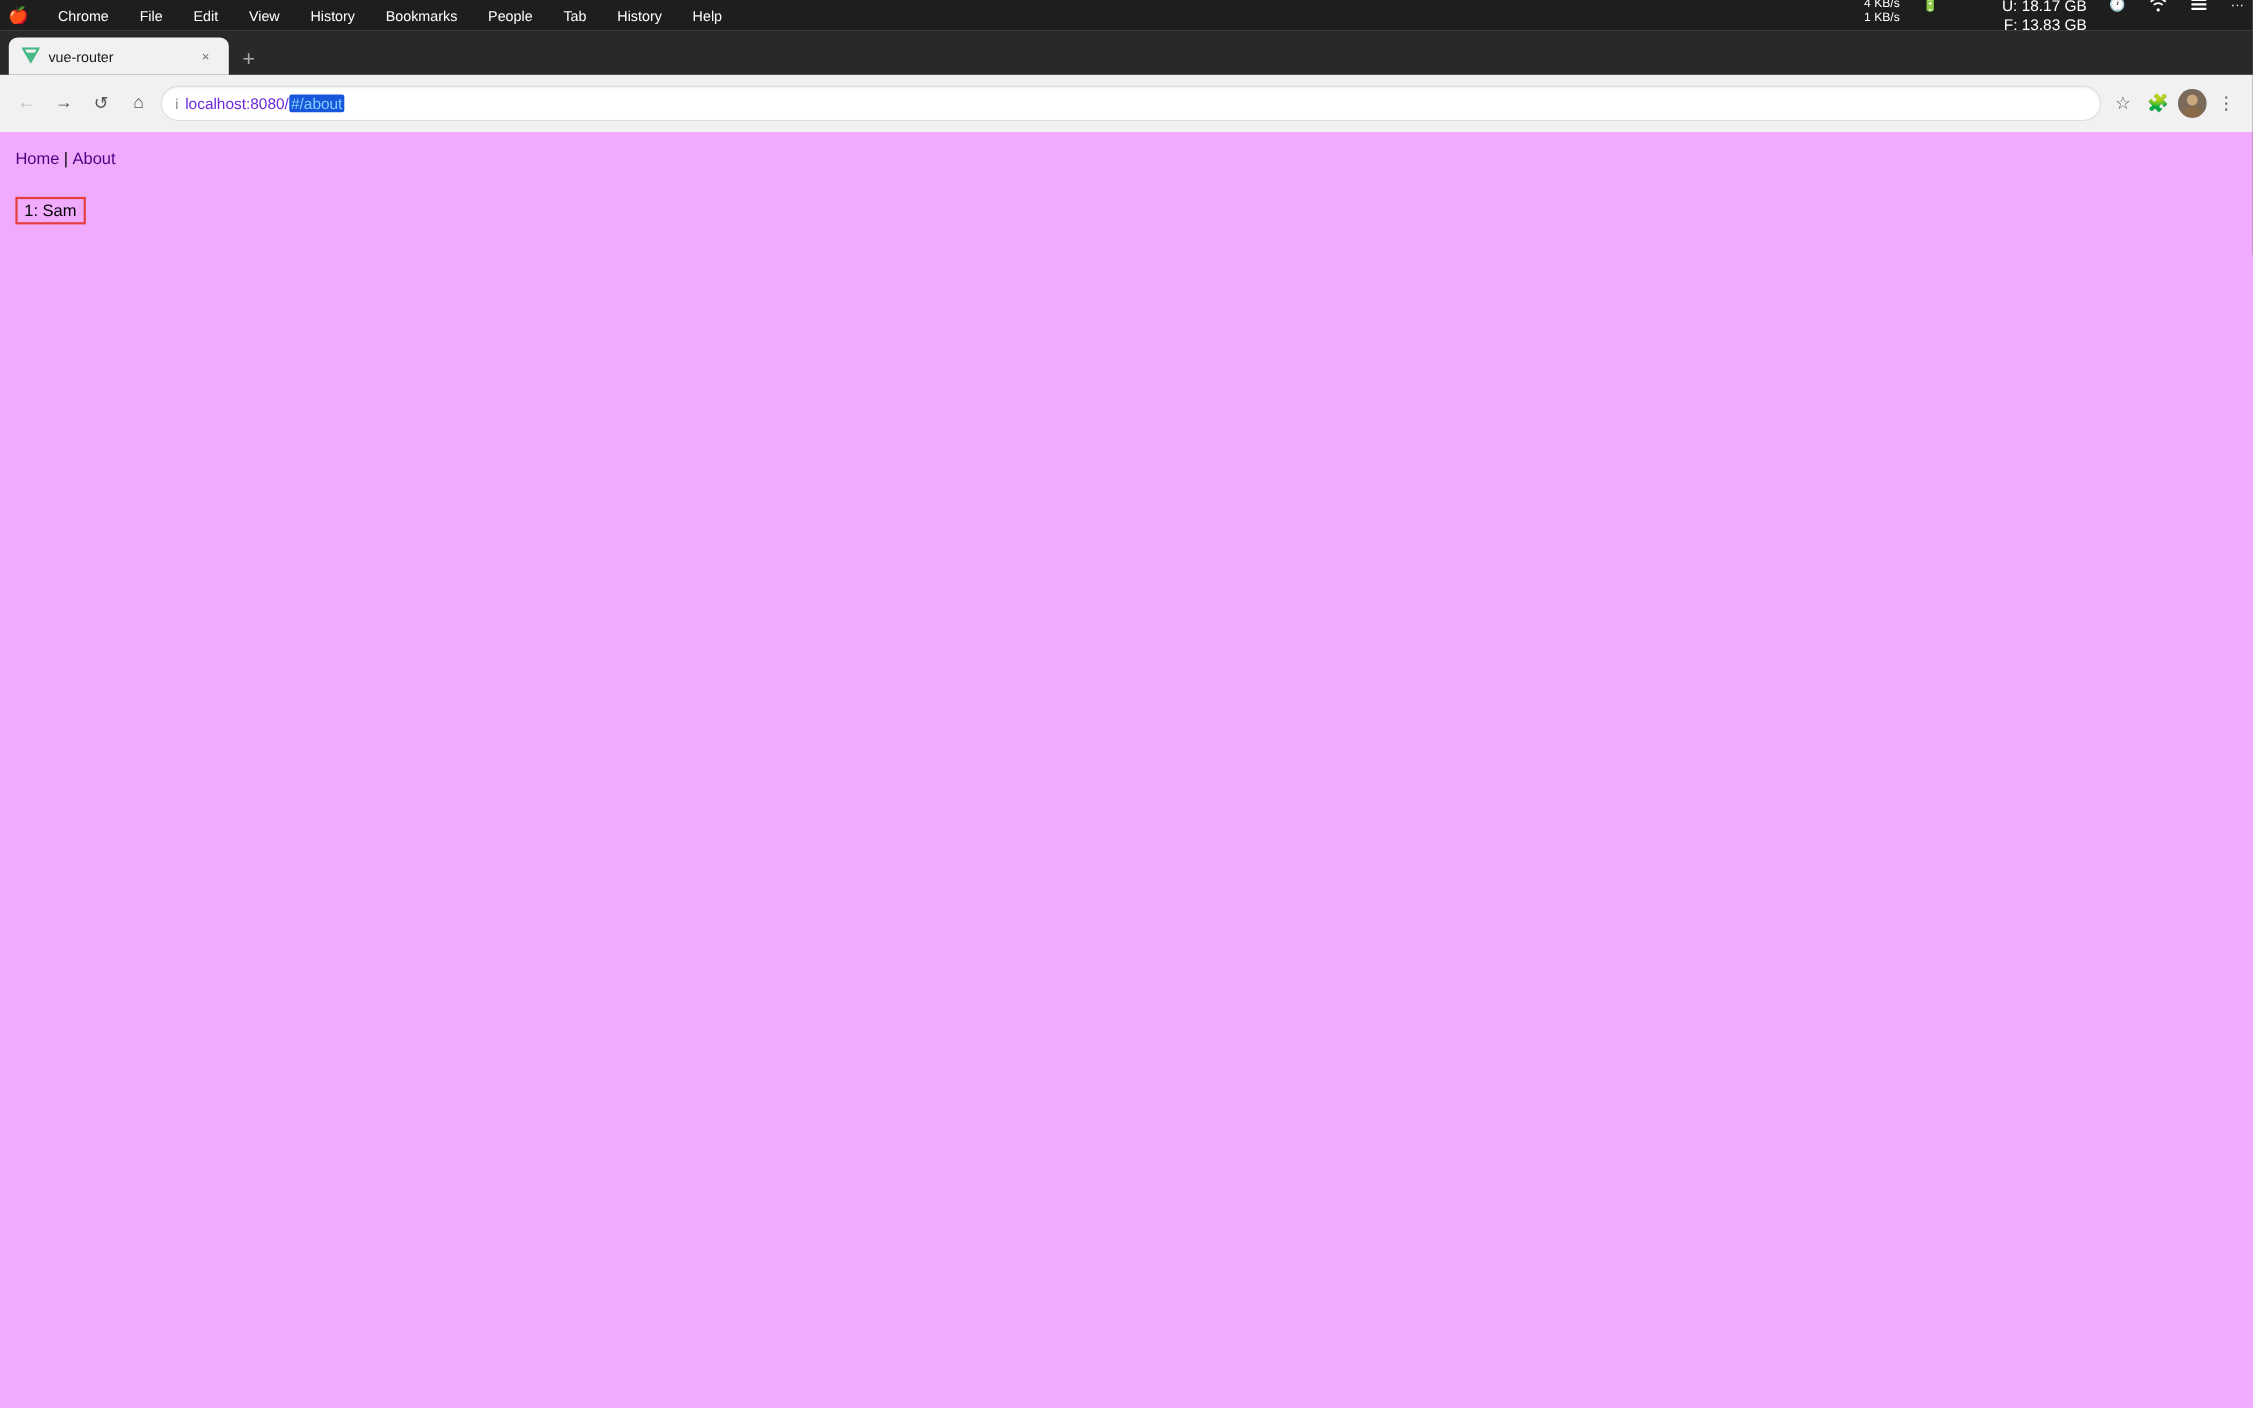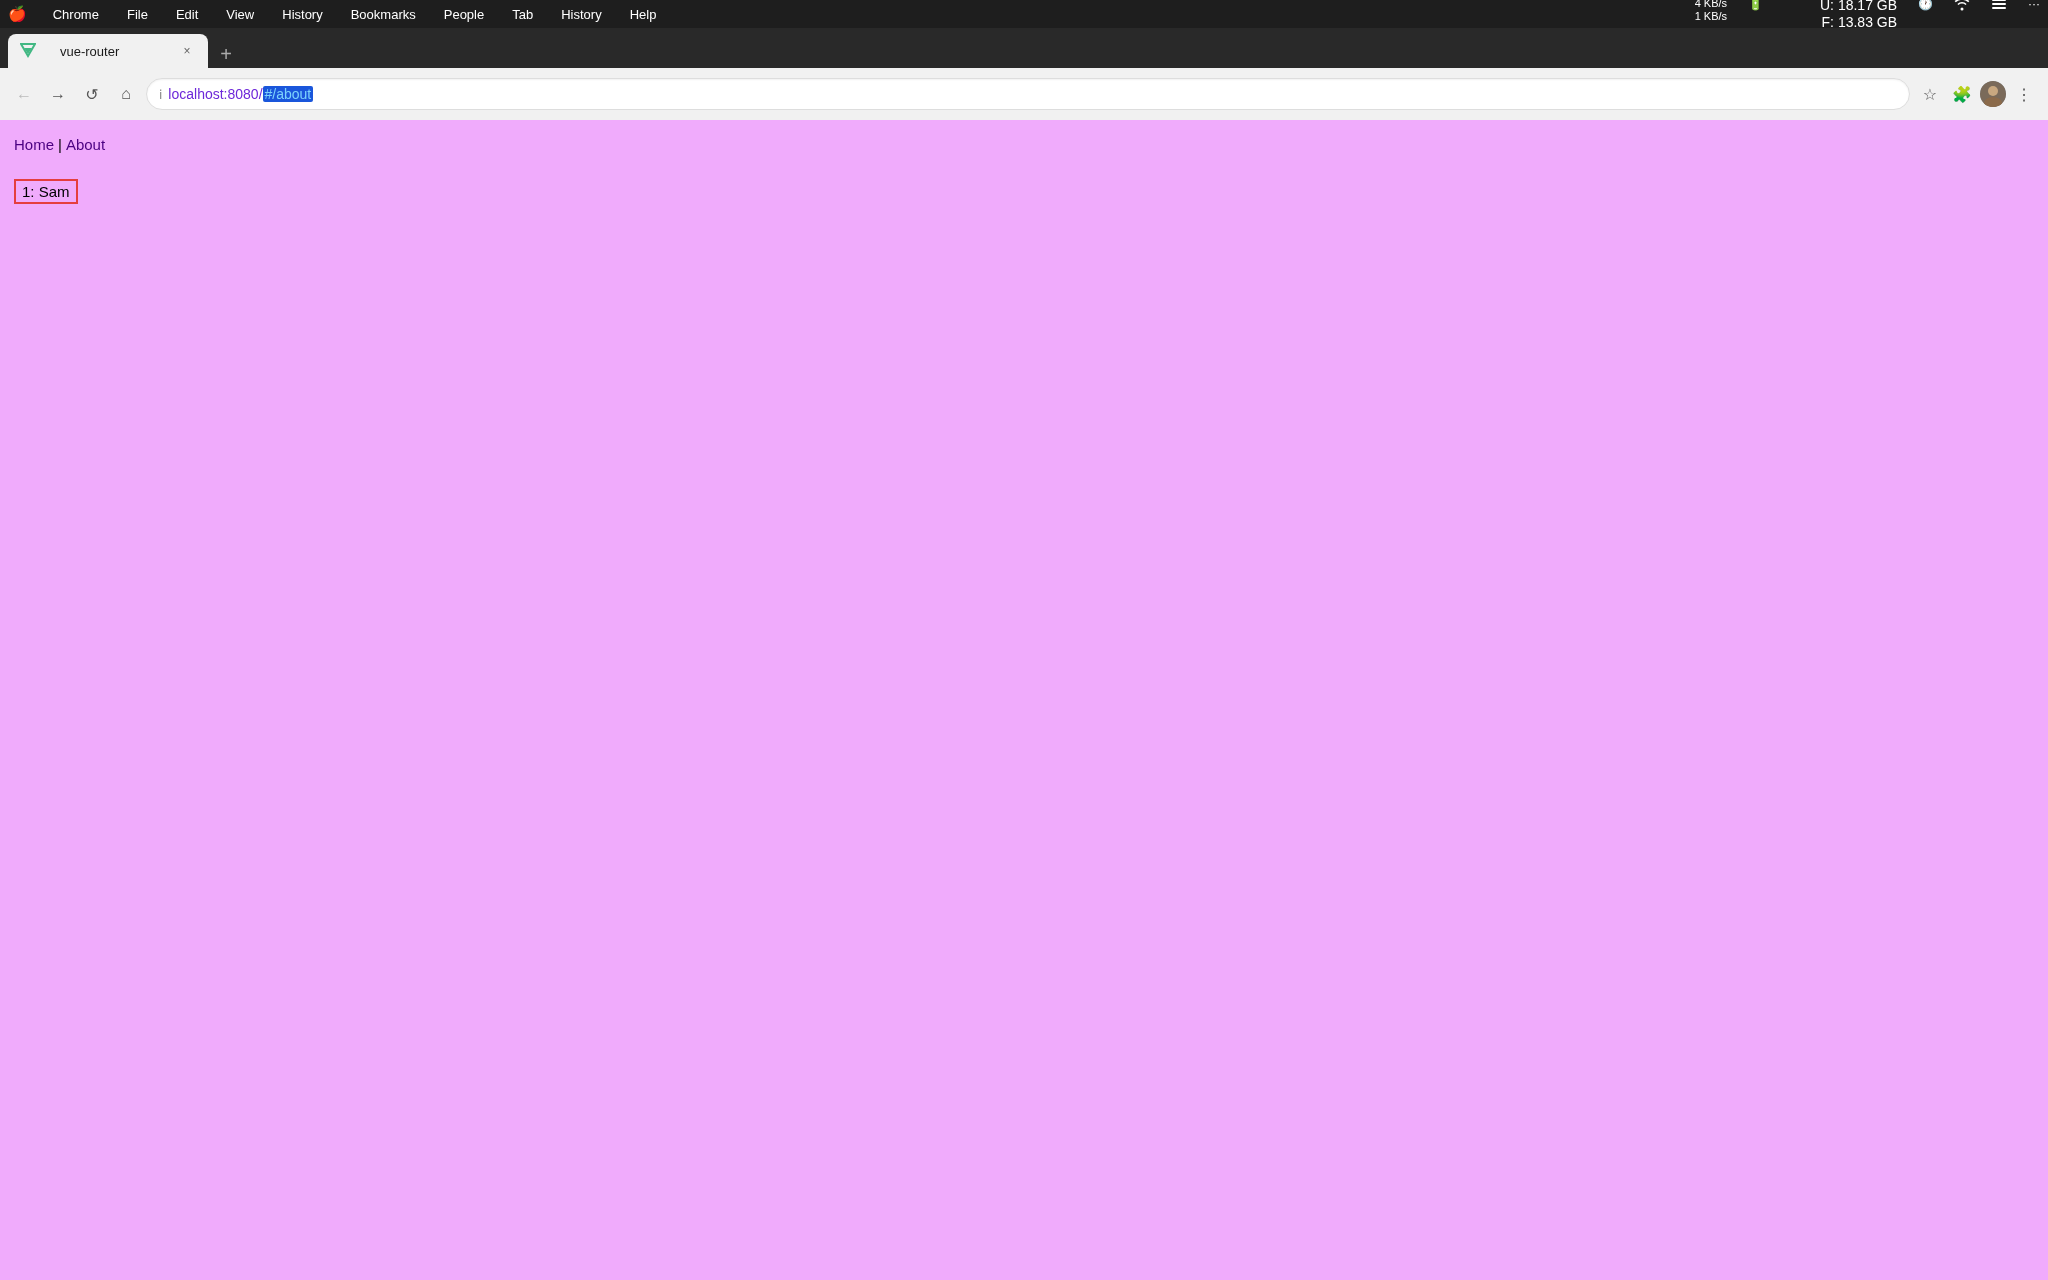--- a/index.html
+++ b/index.html
@@ -59,21 +59,21 @@
       background: #3c3c3c;
       color: #e8e8e8;
       height: 34px;
       min-width: 200px;
       max-width: 240px;
       border-radius: 8px 8px 0 0;
       display: flex;
       align-items: center;
       padding: 12px 12px;
       font-size: 13px;
-      gap: 24px;
+      gap: 8px;
       position: relative;
     }
     .tab.active {
       background: #f1f1f1;
       color: #1a1a1a;
     }
     .tab-favicon {
       width: 16px;
       height: 16px;
       display: flex;

